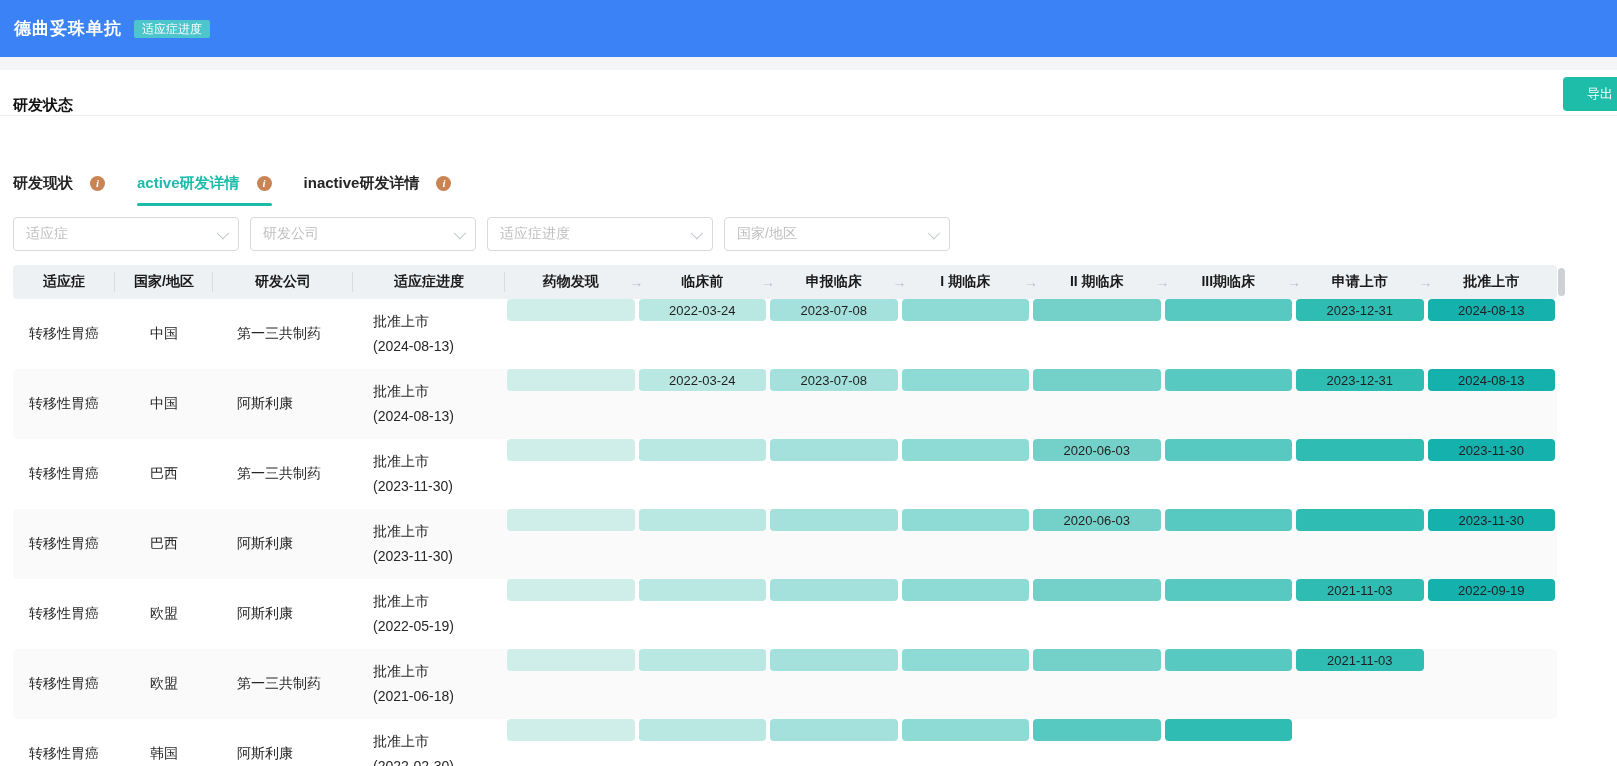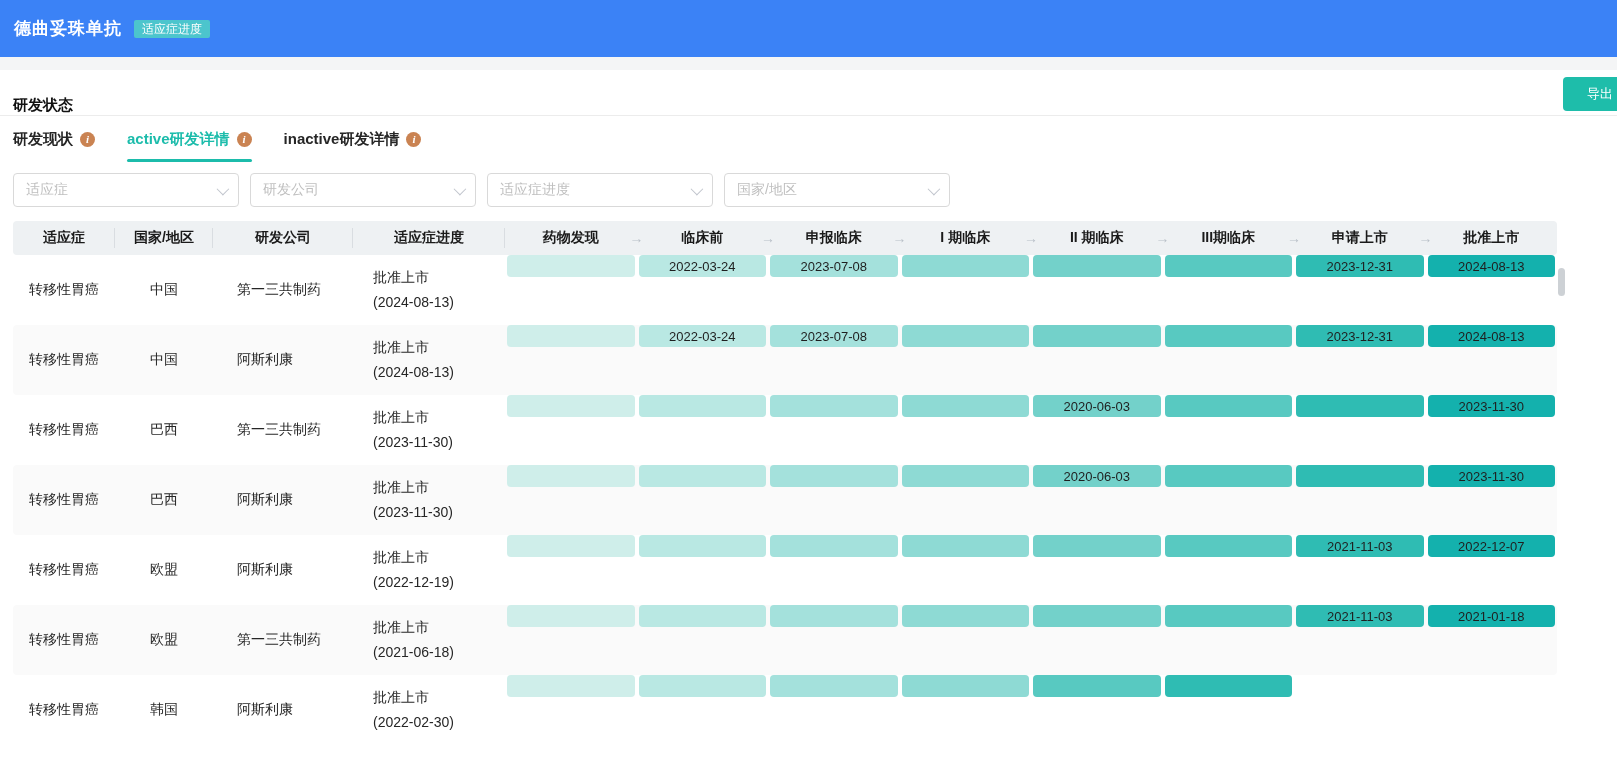--- a/index.html
+++ b/index.html
@@ -16,22 +16,22 @@
 
   
   .section-head { position:relative; height:46px; display:flex; align-items:flex-end;
     border-bottom:1px solid #ececec; }
   .section-title { font-size:15px; font-weight:bold; color:#111; margin-left:13px; }
   .export-btn { position:absolute; right:-20px; top:7px; background:#1ebdaa; color:#fff;
     font-size:13px; padding:8px 24px; border:none; border-radius:4px; cursor:pointer; }
 
   
   .tabs { display:flex; gap:32px; padding:14px 0 0 13px; }
-  .tab { position:relative; display:flex; align-items:center; gap:7px; padding-bottom:13px;
-    font-size:15px; font-weight:600; color:#262626; cursor:pointer; }
+  .tab { position:relative; display:flex; align-items:center; gap:17px; padding-bottom:13px;
+    font-size:15px; font-weight:600; color:#262626; cursor:pointer;margin-top:44px; }
   .tab.active { color:#1cbcab; }
   .tab.active::after { content:""; position:absolute; left:0; right:0; bottom:0; height:3px;
     background:#1cbcab; border-radius:2px; }
   .info-icon { width:15px; height:15px; border-radius:50%; background:#ca8352; color:#fff;
     font-family:"Liberation Serif","DejaVu Serif",serif; font-style:italic; font-weight:bold;
     font-size:11px; line-height:15px; text-align:center; display:inline-block; }
 
   
   .filters { display:flex; gap:11px; padding:11px 0 14px 13px; }
   .select { width:226px; height:34px; border:1px solid #d9d9d9; border-radius:4px;
@@ -260,21 +260,21 @@
         <div class="stage-cell">
           <div class="bar" style="background: rgb(20, 177, 173);">2023-11-30</div>
         </div>
       </div>
       <div class="t-grid tr">
         <div class="td c-center">转移性胃癌</div>
         <div class="td c-center">欧盟</div>
         <div class="td c-company">阿斯利康</div>
         <div class="td c-progress">
           <div>批准上市</div>
-          <div>(2022-12-19)</div>
+          <div>(2022-05-19)</div>
         </div>
         <div class="stage-cell">
           <div class="bar" style="background: rgb(207, 238, 234);"></div>
         </div>
         <div class="stage-cell">
           <div class="bar" style="background: rgb(185, 232, 227);"></div>
         </div>
         <div class="stage-cell">
           <div class="bar" style="background: rgb(164, 225, 220);"></div>
         </div>
@@ -284,21 +284,21 @@
         <div class="stage-cell">
           <div class="bar" style="background: rgb(115, 209, 202);"></div>
         </div>
         <div class="stage-cell">
           <div class="bar" style="background: rgb(88, 201, 193);"></div>
         </div>
         <div class="stage-cell">
           <div class="bar" style="background: rgb(47, 188, 179);">2021-11-03</div>
         </div>
         <div class="stage-cell">
-          <div class="bar" style="background: rgb(20, 177, 173);">2022-12-07</div>
+          <div class="bar" style="background: rgb(20, 177, 173);">2022-09-19</div>
         </div>
       </div>
       <div class="t-grid tr alt">
         <div class="td c-center">转移性胃癌</div>
         <div class="td c-center">欧盟</div>
         <div class="td c-company">第一三共制药</div>
         <div class="td c-progress">
           <div>批准上市</div>
           <div>(2021-06-18)</div>
         </div>
@@ -316,23 +316,20 @@
         </div>
         <div class="stage-cell">
           <div class="bar" style="background: rgb(115, 209, 202);"></div>
         </div>
         <div class="stage-cell">
           <div class="bar" style="background: rgb(88, 201, 193);"></div>
         </div>
         <div class="stage-cell">
           <div class="bar" style="background: rgb(47, 188, 179);">2021-11-03</div>
         </div>
-        <div class="stage-cell">
-          <div class="bar" style="background: rgb(20, 177, 173);">2021-01-18</div>
-        </div>
       </div>
       <div class="t-grid tr">
         <div class="td c-center">转移性胃癌</div>
         <div class="td c-center">韩国</div>
         <div class="td c-company">阿斯利康</div>
         <div class="td c-progress">
           <div>批准上市</div>
           <div>(2022-02-30)</div>
         </div>
         <div class="stage-cell">

